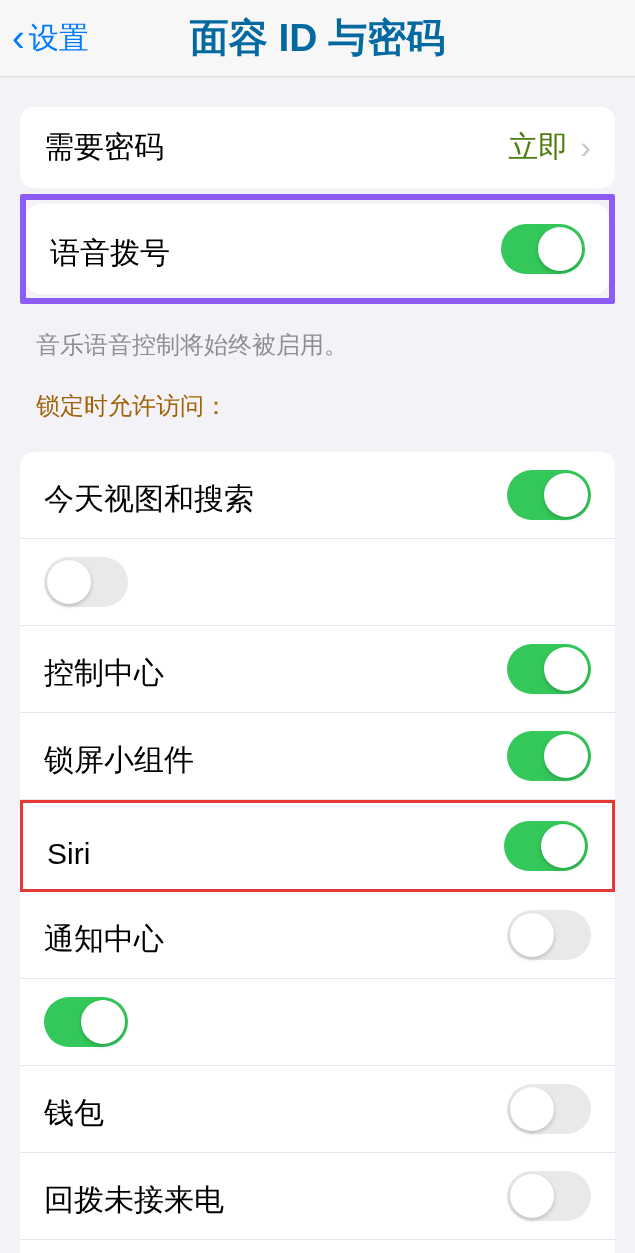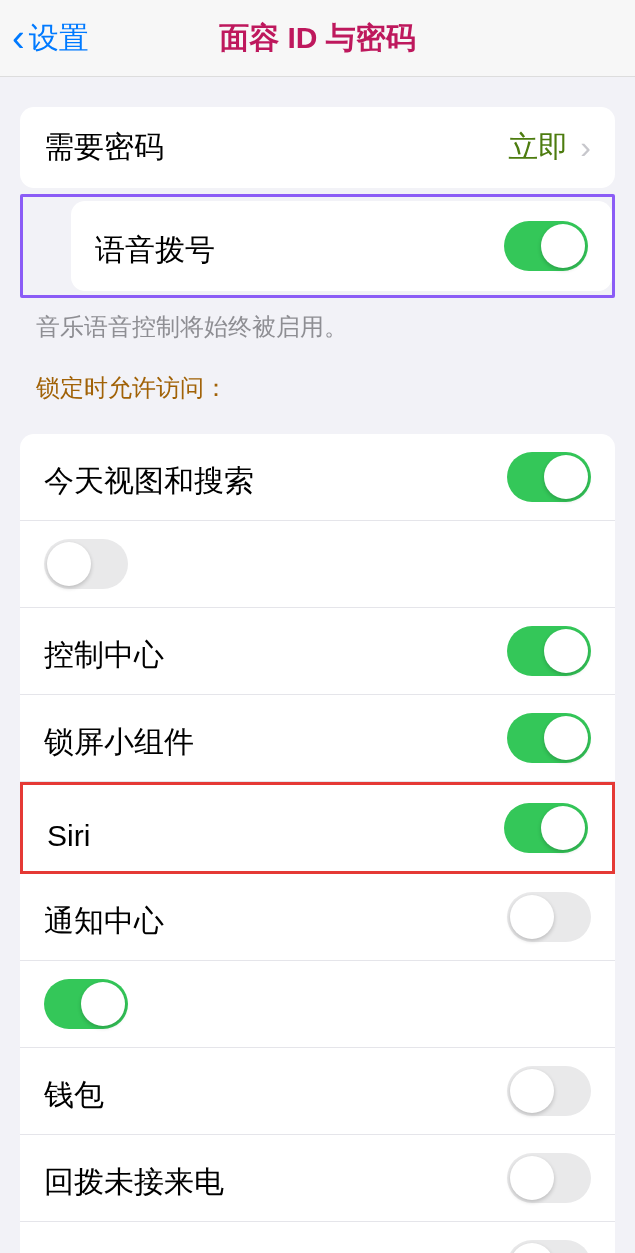--- a/index.html
+++ b/index.html
@@ -32,23 +32,23 @@
     .back-chevron {
       font-size: 38px;
       font-weight: 300;
       margin-right: 4px;
       line-height: 1;
     }
     .header-title {
       position: absolute;
       left: 50%;
       transform: translateX(-50%);
-      font-size: 30px;
+      font-size: 39px;
       font-weight: 600;
-      color: #be185d;
+      color: #0369a1;
     }
     .content {
       padding-bottom: 30px;
     }
     .group {
       margin: 30px 20px 0;
       background: #fff;
       border-radius: 14px;
       overflow: hidden;
     }
@@ -107,35 +107,34 @@
       top: 3px;
       box-shadow: 0 2px 4px rgba(0,0,0,0.2);
     }
     .toggle-on .toggle-knob {
       right: 3px;
     }
     .toggle-off .toggle-knob {
       left: 3px;
     }
     .footer-text {
-      margin: 12px 36px 0;
+      margin: 24px 36px 0;
       font-size: 24px;
       color: #8e8e93;
       line-height: 1.4;
     }
     .section-header {
       margin: 28px 36px 10px;
       font-size: 24px;
       color: #a16207;
     }
     .highlight-box {
-      border: 3px solid #8b5cf6;
+      border: 6px solid #8b5cf6;
       margin: 6px 20px 0;
       border-radius: 2px;
-      padding-left: 48px;
     }
     .highlight-box .group {
       margin: 4px 0;
     }
     .highlight-row {
       border: 3px solid #e53935;
       padding: 17px 21px;
     }
     .group-lockscreen .row {
       padding: 18px 24px;

